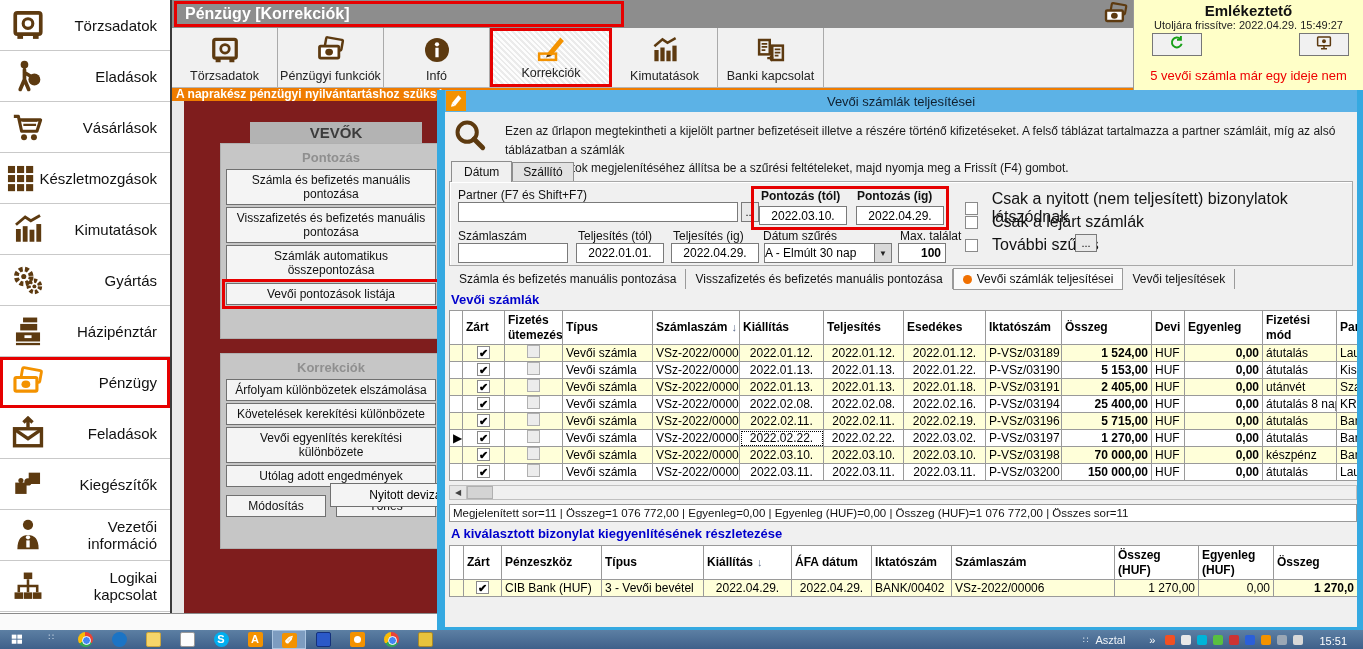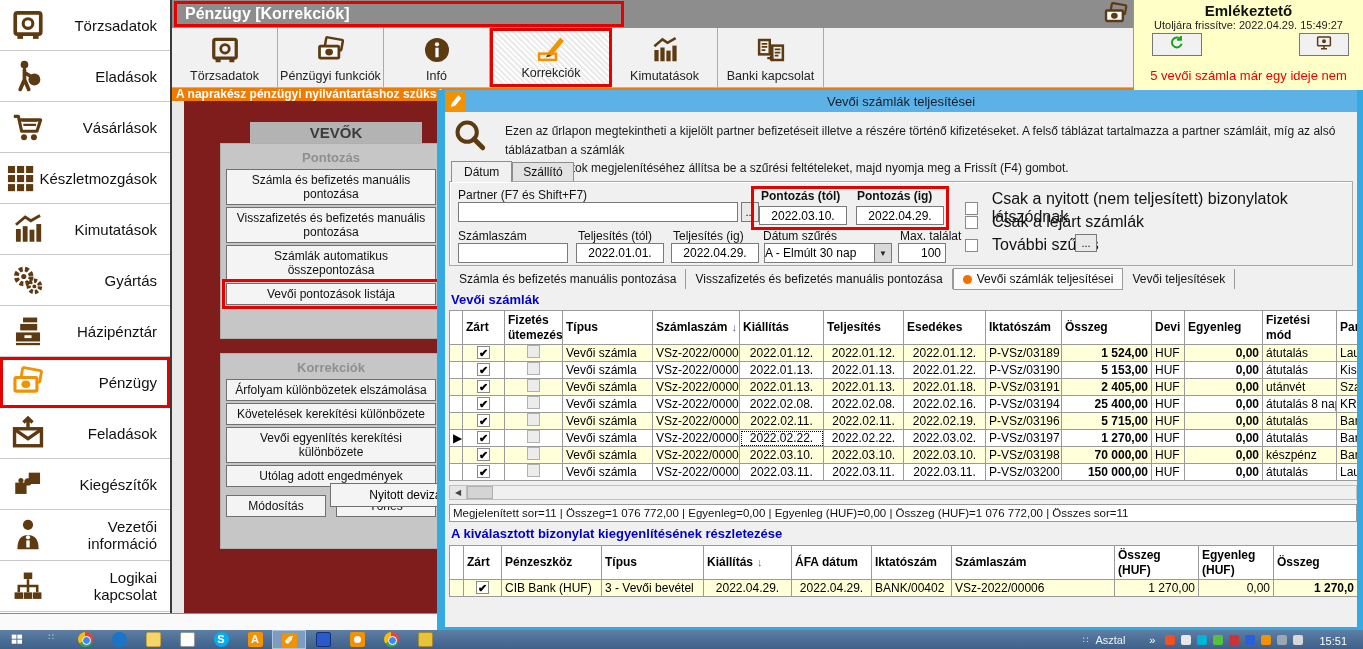--- a/index.html
+++ b/index.html
@@ -464,21 +464,21 @@
     <span class="flabel" style="left:133px; top:139px;">Teljesítés (tól)</span>
     <input class="tin ctr" style="left: 131px; top: 153px; width: 88px;" readonly="" value="2022.01.01.">
     <span class="flabel" style="left:228px; top:139px;">Teljesítés (ig)</span>
     <input class="tin ctr" style="left: 226px; top: 153px; width: 88px;" readonly="" value="2022.04.29.">
     <span class="flabel" style="left:318px; top:139px;">Dátum szűrés</span>
     <div class="ddl" style="left:319px; top:153px; width:128px;">
       <span class="ddtext">A - Elmúlt 30 nap</span>
       <span class="ddarrow">▼</span>
     </div>
     <span class="flabel" style="left:455px; top:139px;">Max. találat</span>
-    <input class="tin rt" style="left: 453px; top: 153px; width: 48px;" readonly="" value="100">
+    <input class="tin rt" style="left: 453px; top: 153px; width: 48px; font-weight: bold;" readonly="" value="100">
 
     <div class="subtabs" id="subtabs">
         <div class="subtab">
           <span>Számla és befizetés manuális pontozása</span>
         </div>
         <div class="subtab">
           <span>Visszafizetés és befizetés manuális pontozása</span>
         </div>
         <div class="subtab active">
           <span class="dot"></span>

